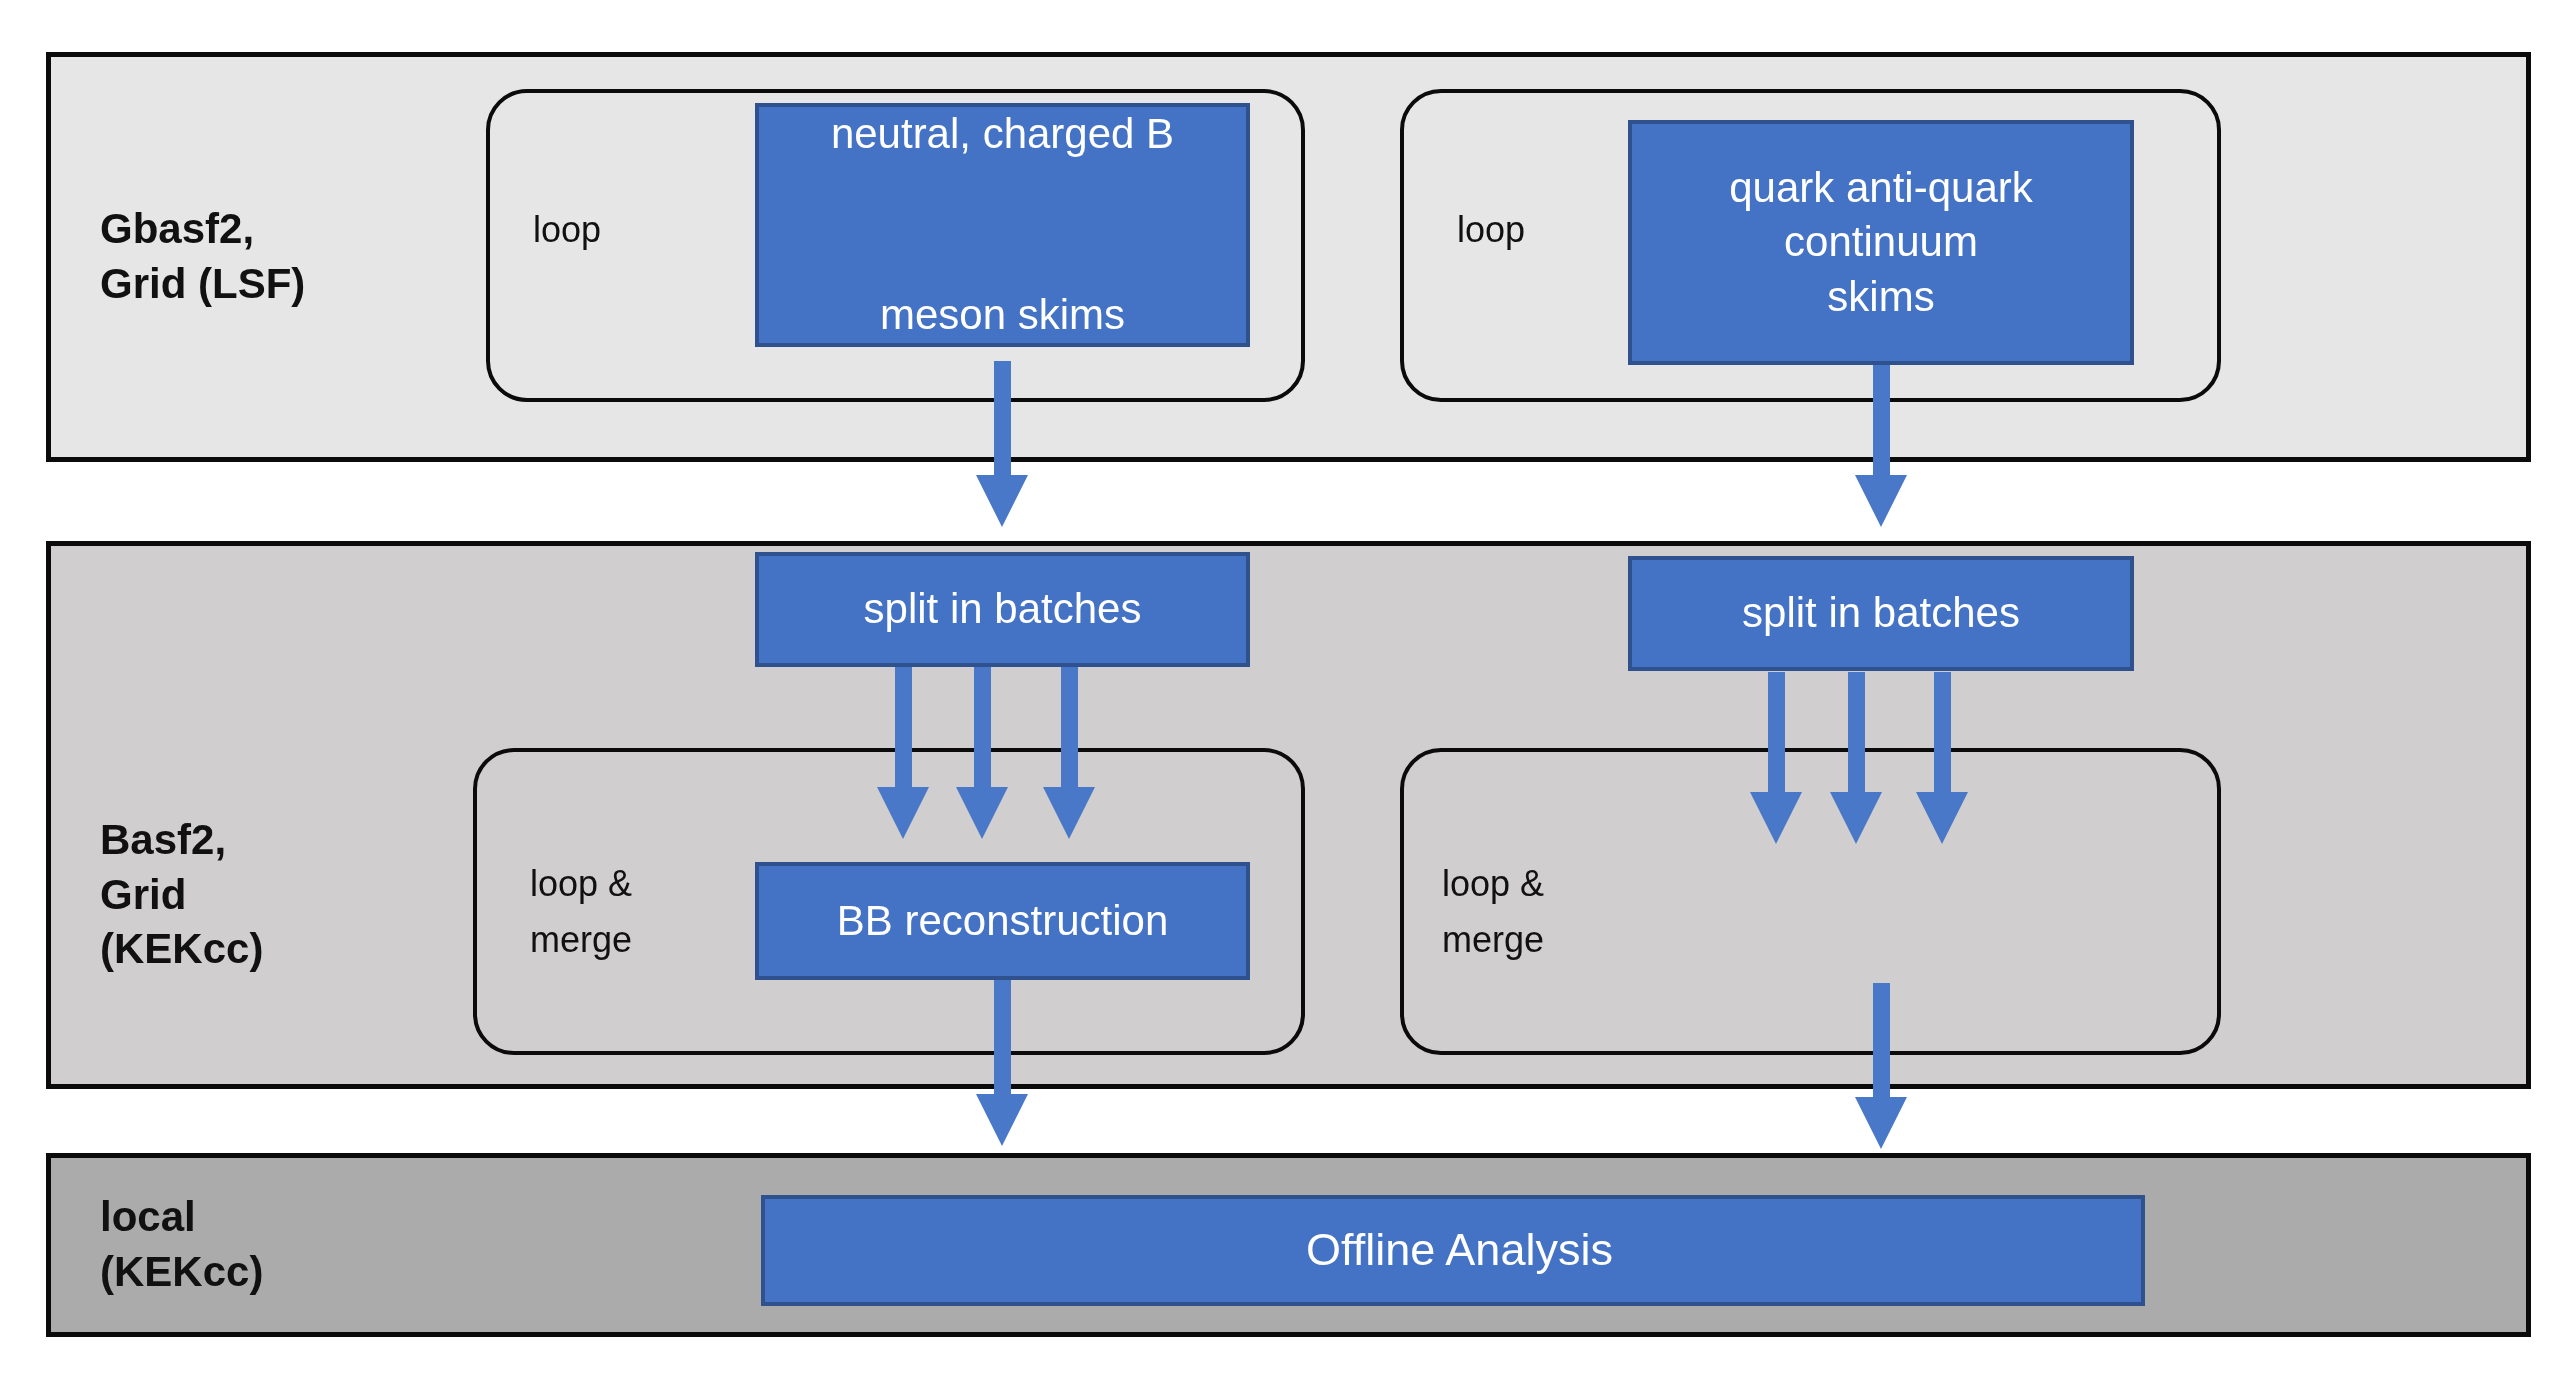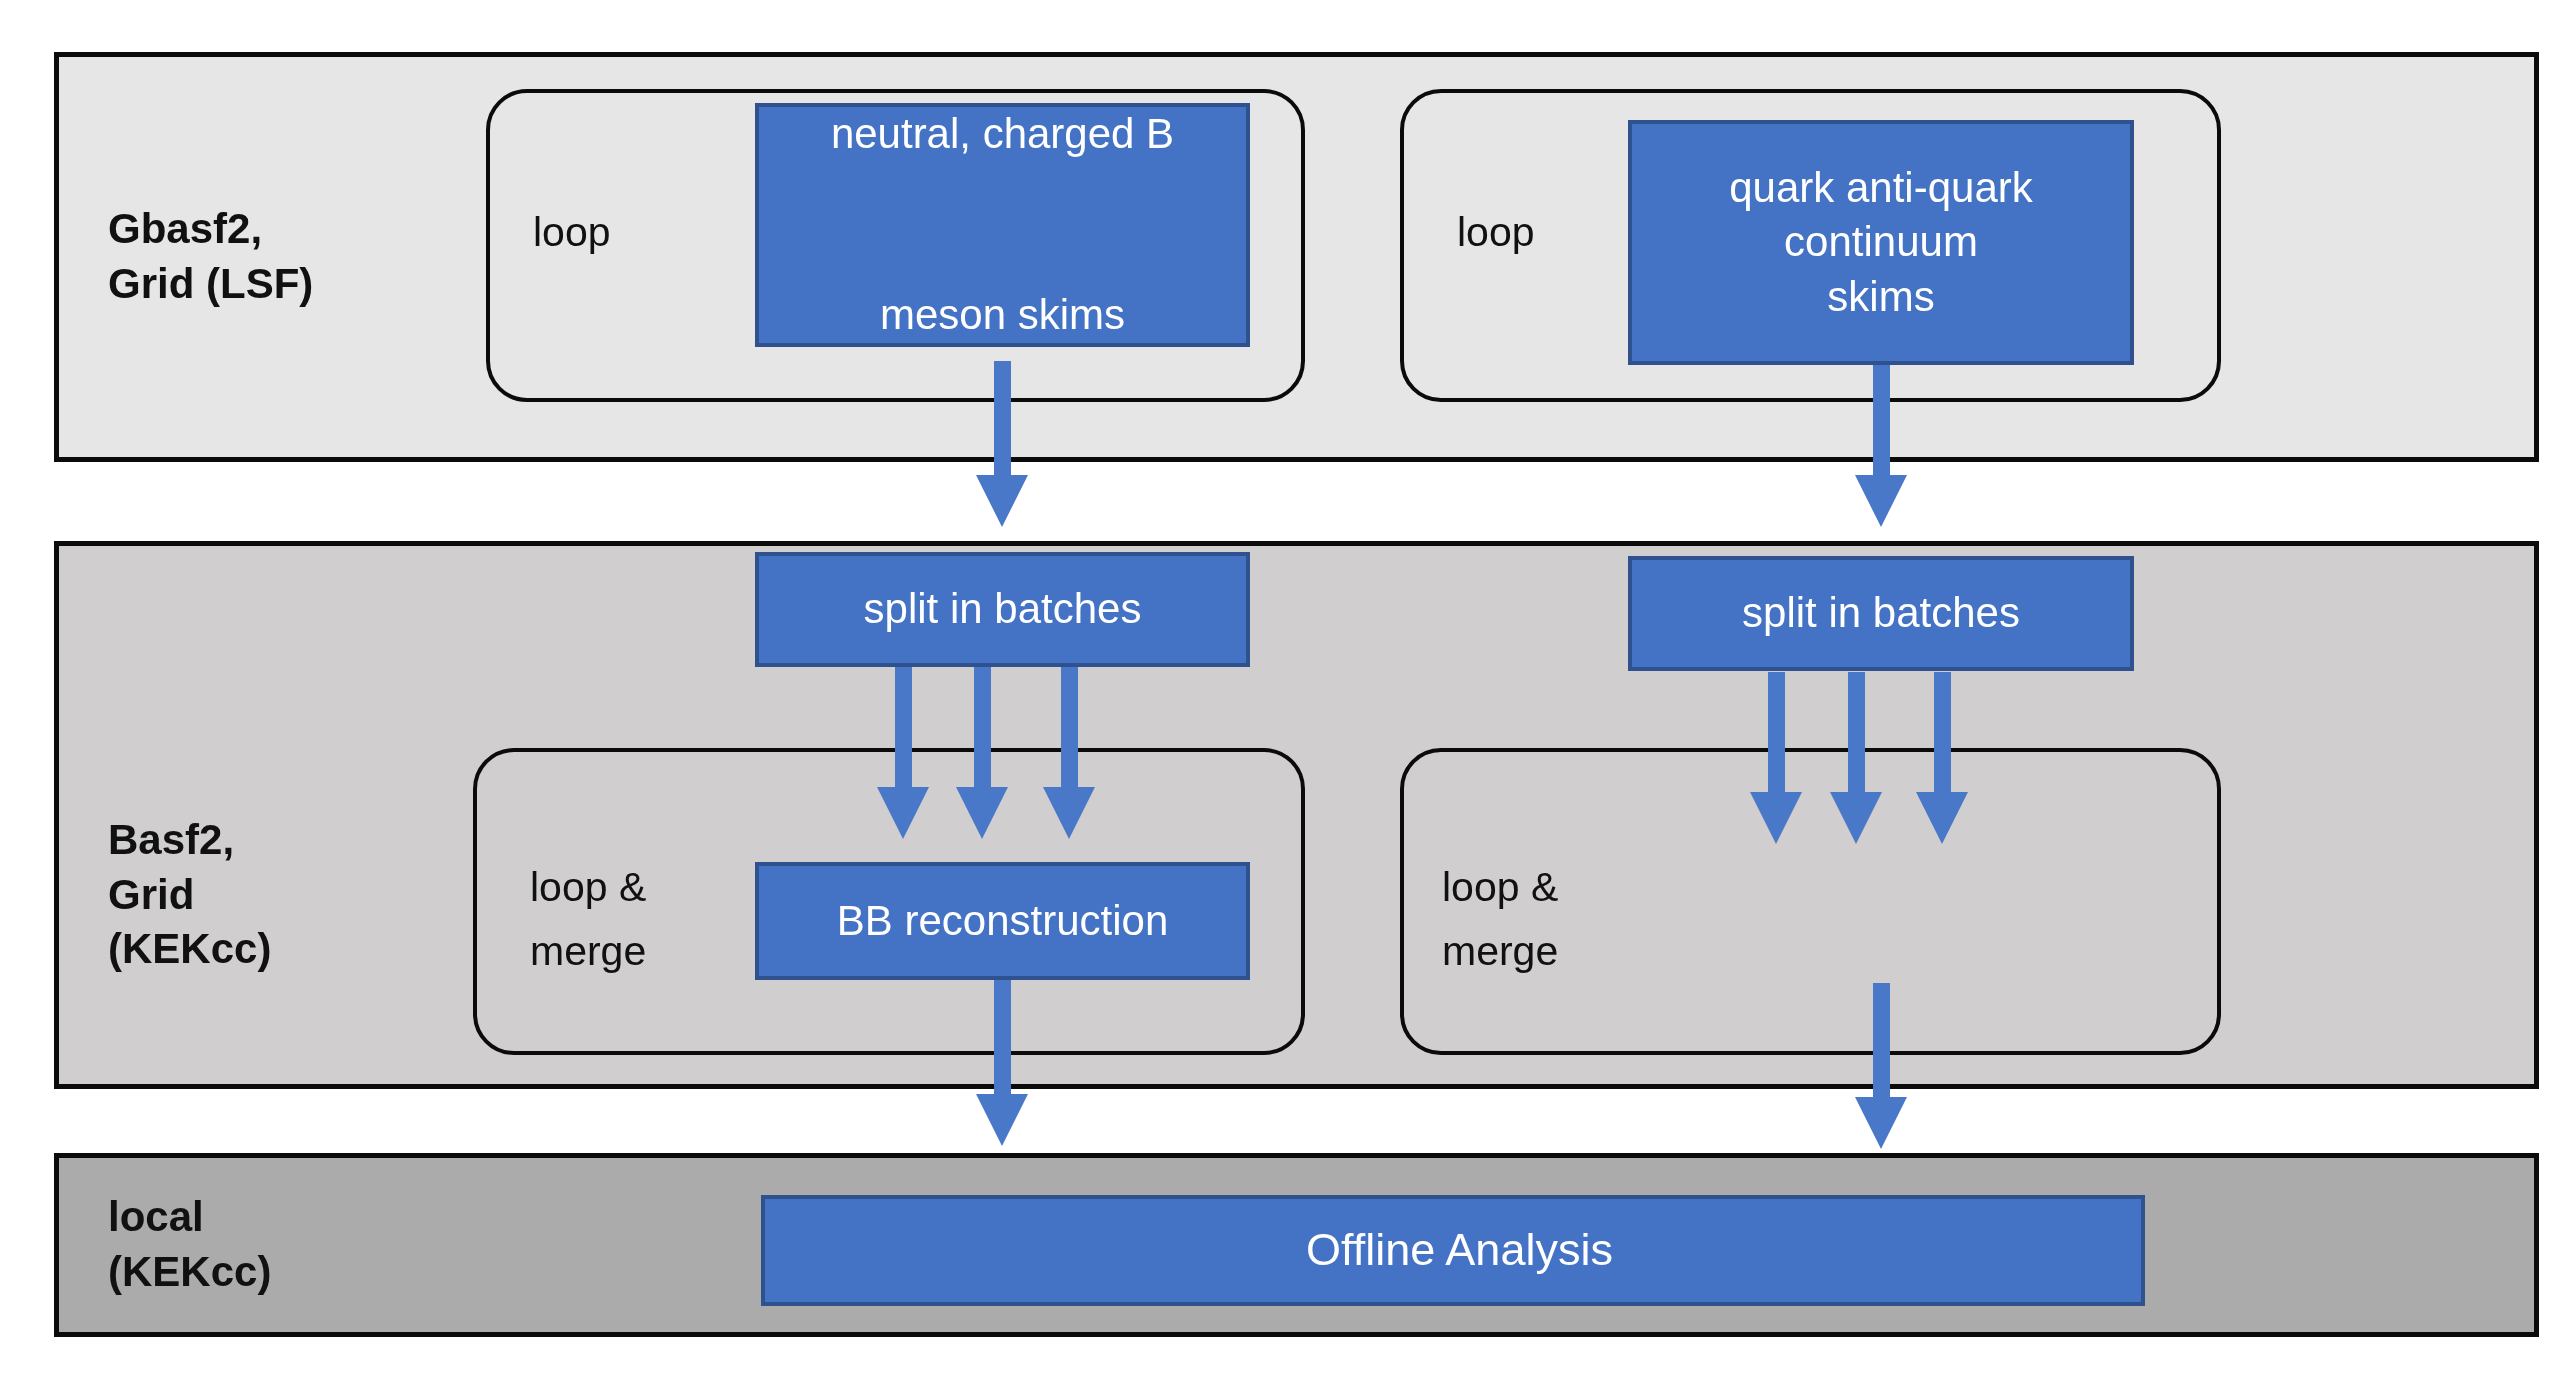--- a/index.html
+++ b/index.html
@@ -2,37 +2,37 @@
 <html style="--accentBlue: #4472C4; --accentBlueDark: #2F528F; --arrowBlue: #4A78C9; --band1Bg: #E7E6E6; --band2Bg: #D0CECE; --band3Bg: #ABABAB; --bandBorder: #0B0B0B; --boxText: #FFFFFF; --labelText: #111111;font-size:12px"><head>
 <meta charset="utf-8">
 <style>
   html,body{margin:0;padding:0;background:#ffffff;}
   .canvas{
     position:relative;width:2576px;height:1385px;background:#fff;
     font-family:"Liberation Sans", sans-serif;overflow:hidden;
   }
   
   .band{position:absolute;left:46px;width:2485px;border:5.2px solid var(--bandBorder);
-        background:var(--band1Bg);box-sizing:border-box;margin-left:8px;}
+        background:var(--band1Bg);box-sizing:border-box;}
   .band1{top:52px;height:410px;background:var(--band1Bg);}
   .band2{top:541px;height:548px;background:var(--band2Bg);}
   .band3{top:1153px;height:184px;background:var(--band3Bg);}
   .band-label{position:absolute;left:49px;color:var(--labelText);
               font-weight:700;font-size:42px;line-height:1.3;white-space:nowrap;}
   .band-label.vcenter{top:50%;transform:translateY(-50%);}
   .band2 .band-label{top:267px;}
   
   .rrect{position:absolute;border:4.5px solid #0b0b0b;border-radius:41px;
          background:transparent;box-sizing:border-box;}
   .rr1{left:486px;top:89px;width:819px;height:313px;}
   .rr2{left:1400px;top:89px;width:821px;height:313px;}
   .rr3{left:473px;top:748px;width:832px;height:307px;}
   .rr4{left:1400px;top:748px;width:821px;height:307px;}
   
-  .loop-label{position:absolute;color:var(--labelText);font-size:41px;line-height:1.2;white-space:nowrap;}
+  .loop-label{position:absolute;color:var(--labelText);font-size:36px;line-height:1.2;white-space:nowrap;}
   .ll1{left:533px;top:208px;}
   .ll2{left:1457px;top:208px;}
   .lm1{left:530px;top:856px;line-height:1.55;}
   .lm2{left:1442px;top:856px;line-height:1.55;}
   
   .bluebox{position:absolute;background:var(--accentBlue);border:4.5px solid var(--accentBlueDark);
            color:var(--boxText);display:flex;flex-direction:column;align-items:center;
            justify-content:center;text-align:center;font-size:42px;line-height:1.3;
            box-sizing:border-box;}
   .box1{left:755px;top:103px;width:495px;height:244px;justify-content:space-between;}

